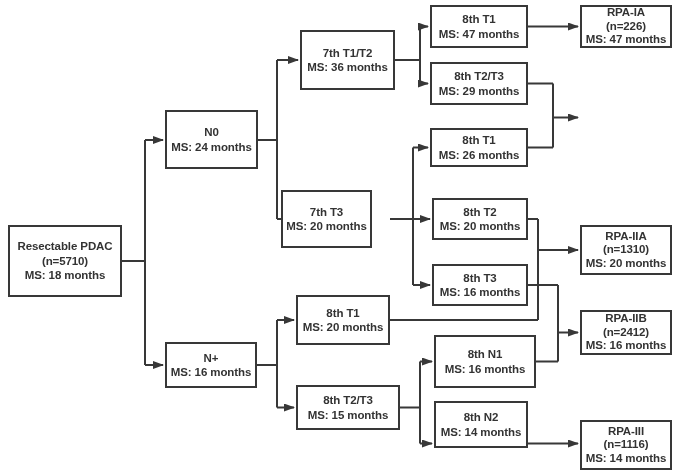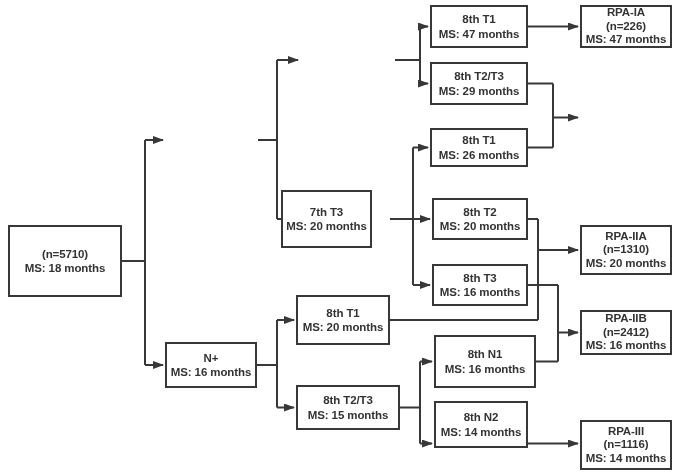--- a/index.html
+++ b/index.html
@@ -71,30 +71,39 @@
     <path marker-end="url(#arrow)" d="M420 361.5 H432"></path>
     <path marker-end="url(#arrow)" d="M420 443.5 H432"></path>
     <path marker-end="url(#arrow)" d="M528 26.5 H578"></path>
     <path marker-end="url(#arrow)" d="M553 117.5 H578"></path>
     <path marker-end="url(#arrow)" d="M538 250 H578"></path>
     <path marker-end="url(#arrow)" d="M558 332.5 H578"></path>
     <path marker-end="url(#arrow)" d="M528 443.5 H578"></path>
   </svg>
 
   <div class="node" style="left:8px;top:225px;width:114px;height:72px">
+    <span class="ln">Resectable PDAC</span>
     <span class="ln">(n=5710)</span>
     <span class="ln">MS: 18 months</span>
   </div>
 
+  <div class="node" style="left:165px;top:110px;width:93px;height:59px">
+    <span class="ln">N0</span>
+    <span class="ln">MS: 24 months</span>
+  </div>
 
   <div class="node" style="left:165px;top:342px;width:92px;height:46px">
     <span class="ln">N+</span>
     <span class="ln">MS: 16 months</span>
   </div>
 
+  <div class="node" style="left:300px;top:30px;width:95px;height:60px">
+    <span class="ln">7th T1/T2</span>
+    <span class="ln">MS: 36 months</span>
+  </div>
 
   <div class="node" style="left:281px;top:190px;width:91px;height:58px">
     <span class="ln">7th T3</span>
     <span class="ln">MS: 20 months</span>
   </div>
 
   <div class="node" style="left:430px;top:5px;width:98px;height:43px">
     <span class="ln">8th T1</span>
     <span class="ln">MS: 47 months</span>
   </div>

